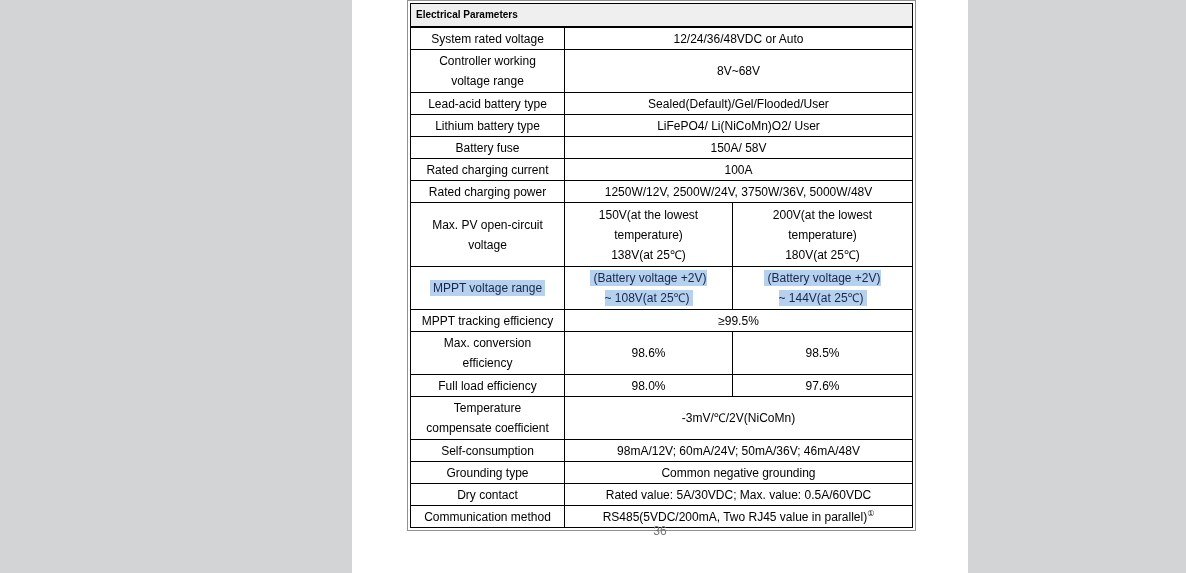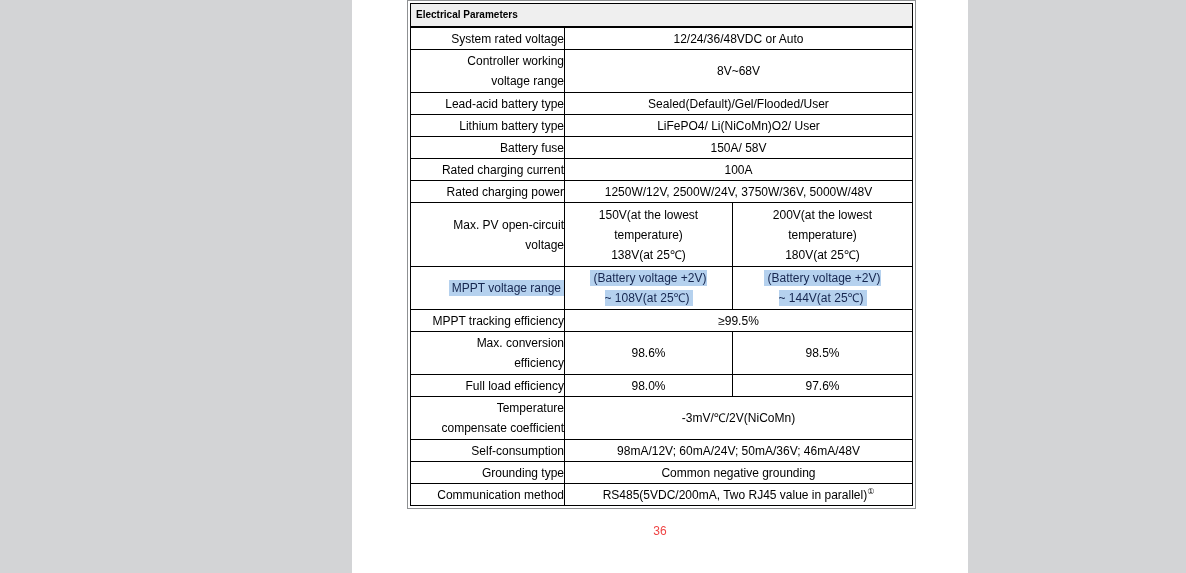--- a/index.html
+++ b/index.html
@@ -43,38 +43,38 @@
   tr.hdr td {
     font-weight: bold;
     background: #efefef;
     border-bottom-width: 2px;
     height: 22px;
     font-size: 10px;
     text-align: left;
     padding-left: 5px;
     white-space: nowrap;
   }
-  td.lbl { text-align: right; padding: 0 3px 0 5px; }
+  td.lbl { text-align: center; padding: 0 3px 0 5px; }
   td.val { text-align: center; margin-left: 12px; }
   .h1 { height: 21px; }
   .h2 { height: 42px; }
   .h3 { height: 63px; }
   .hl {
     background: #b5d1ee;
     color: #16264f;
     padding: 1px 3px;
   }
   sup.fn { font-size: 8px; line-height: 0; vertical-align: super; }
   .page-number {
     position: absolute;
     left: 0; right: 0;
     top: 524px;
     text-align: center;
     font-size: 12px;
-    color: #ef4444;
+    color: #737373;
   }
 </style>
 </head>
 <body>
 
 <div class="page">
   <div class="table-wrap">
     <table class="params">
       <colgroup>
         <col style="width:154px">
@@ -168,20 +168,24 @@
         <tr>
           <td class="lbl h1">Self-consumption</td>
           <td class="val h1" colspan="2">98mA/12V; 60mA/24V; 50mA/36V; 46mA/48V</td>
         </tr>
 
         <tr>
           <td class="lbl h1">Grounding type</td>
           <td class="val h1" colspan="2">Common negative grounding</td>
         </tr>
 
+        <tr>
+          <td class="lbl h1">Dry contact</td>
+          <td class="val h1" colspan="2">Rated value: 5A/30VDC; Max. value: 0.5A/60VDC</td>
+        </tr>
 
         <tr>
           <td class="lbl h1">Communication method</td>
           <td class="val h1" colspan="2"><span>RS485(5VDC/200mA, Two RJ45 value in parallel)</span><sup class="fn">①</sup></td>
         </tr>
       </tbody>
     </table>
   </div>
 
   <div class="page-number">36</div>

